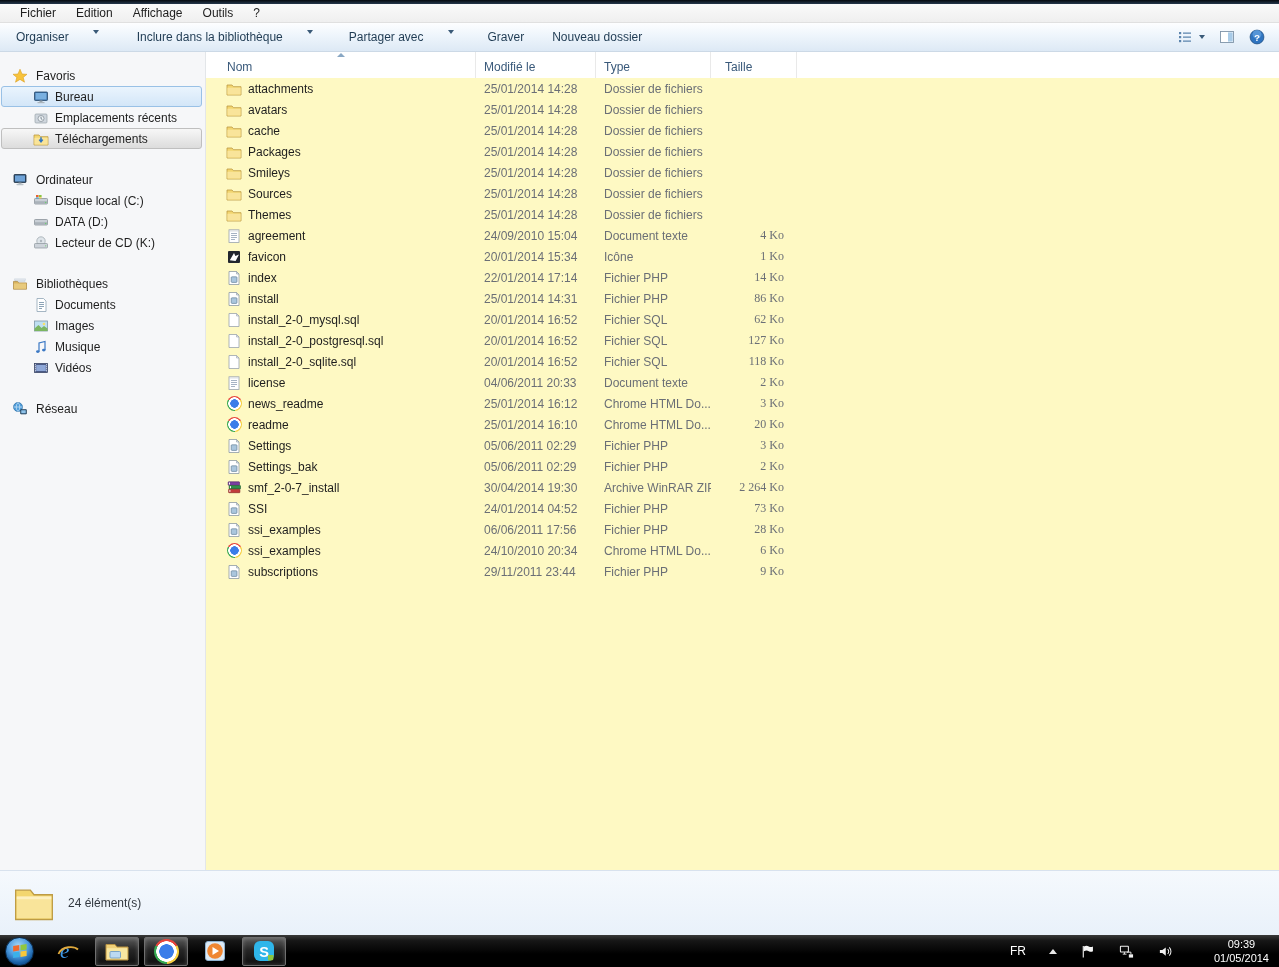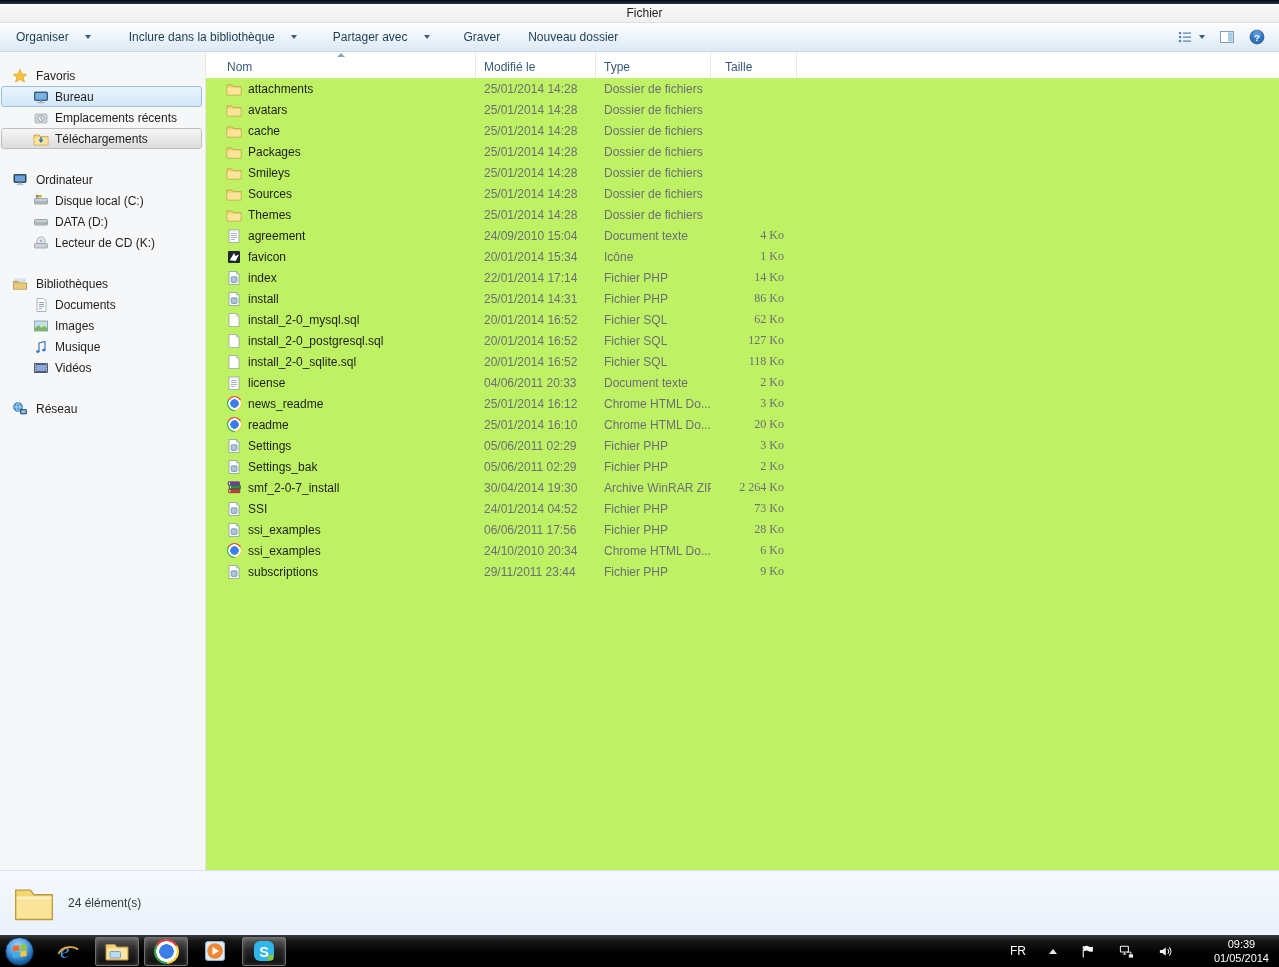--- a/index.html
+++ b/index.html
@@ -3,45 +3,45 @@
 <meta charset="utf-8">
 <style>
   * { margin:0; padding:0; box-sizing:border-box; }
   html,body { width:1279px; height:967px; overflow:hidden; }
   body { font-family:"Liberation Sans", sans-serif; font-size:12px; background:#fff; color:#1e1e1e; }
   .window { position:relative; width:1279px; height:967px; display:flex; flex-direction:column; }
 
   
   .topedge { height:4px; background:linear-gradient(#050a0f,#25384c); }
   .menubar { height:19px; background:linear-gradient(#fafafa,#efefef); border-bottom:1px solid #e0e0e0;
-             display:flex; align-items:center; padding-left:10px;flex-direction:column; }
+             display:flex; align-items:center; padding-left:10px; }
   .menu-item { padding:2px 10px; color:#1e1e1e; cursor:default; }
 
   
   .cmdbar { height:29px; background:linear-gradient(#fdfeff,#eef5fc 45%,#dde9f5);
             border-bottom:1px solid #ccd9e6; display:flex; align-items:center; color:#1f3b53; }
-  .cmd-btn { display:flex; align-items:center; gap:16px; padding:5px 10px; margin-left:6px; border-radius:2px; cursor:default; white-space:nowrap; }
+  .cmd-btn { display:flex; gap:24px; padding:5px 10px; margin-left:6px; border-radius:2px; cursor:default; white-space:nowrap; }
   .caret-down { width:0; height:0; border-left:3.5px solid transparent; border-right:3.5px solid transparent; border-top:4px solid #3a5a78; }
   .cmd-right { margin-left:auto; display:flex; align-items:center; gap:14px; padding-right:14px; }
   .cmd-right .icon svg { display:block; }
 
   
   .main { flex:1; display:flex; min-height:0; }
   .sidebar { width:206px; background:#f6f7f9; border-right:1px solid #e3e6e9; padding-top:13px; overflow:hidden; }
   .side-group { margin-bottom:20px; }
   .group-header { height:21px; display:flex; align-items:center; gap:8px; padding-left:12px; cursor:default; }
   .side-item { height:21px; display:flex; align-items:center; gap:6px; padding-left:31px; margin:0 3px 0 1px;
                border:1px solid transparent; border-radius:3px; cursor:default; white-space:nowrap; }
   .side-item.selected { background:linear-gradient(#eaf4fd,#d3e6f8); border-color:#99c1e6; }
   .side-item.current  { background:linear-gradient(#f7f7f7,#dcdcdc); border-color:#bfbfbf; }
   .icon { display:inline-flex; width:16px; height:16px; align-items:center; justify-content:center; flex:0 0 auto; }
   .icon svg { width:16px; height:16px; display:block; }
 
   
-  .filepane { flex:1; background:#bef264; display:flex; flex-direction:column; min-width:0; }
+  .filepane { flex:1; background:#fef9c3; display:flex; flex-direction:column; min-width:0; }
   .colheaders { height:26px; display:flex; flex:0 0 auto; background:#fff; }
   .col { display:flex; align-items:flex-end; padding-bottom:4px; border-right:1px solid #e9e9e9; color:#39597a; position:relative; cursor:default; }
   .col-nom    { width:270px; padding-left:21px; }
   .col-mod    { width:120px; padding-left:8px; }
   .col-type   { width:115px; padding-left:8px; }
   .col-taille { width:86px;  padding-left:14px; }
   .sort-caret { position:absolute; top:1px; left:131px; width:0; height:0;
                 border-left:4px solid transparent; border-right:4px solid transparent; border-bottom:4px solid #89a7c4; }
   .rows { }
   .row { height:21px; display:flex; align-items:center; cursor:default; }

